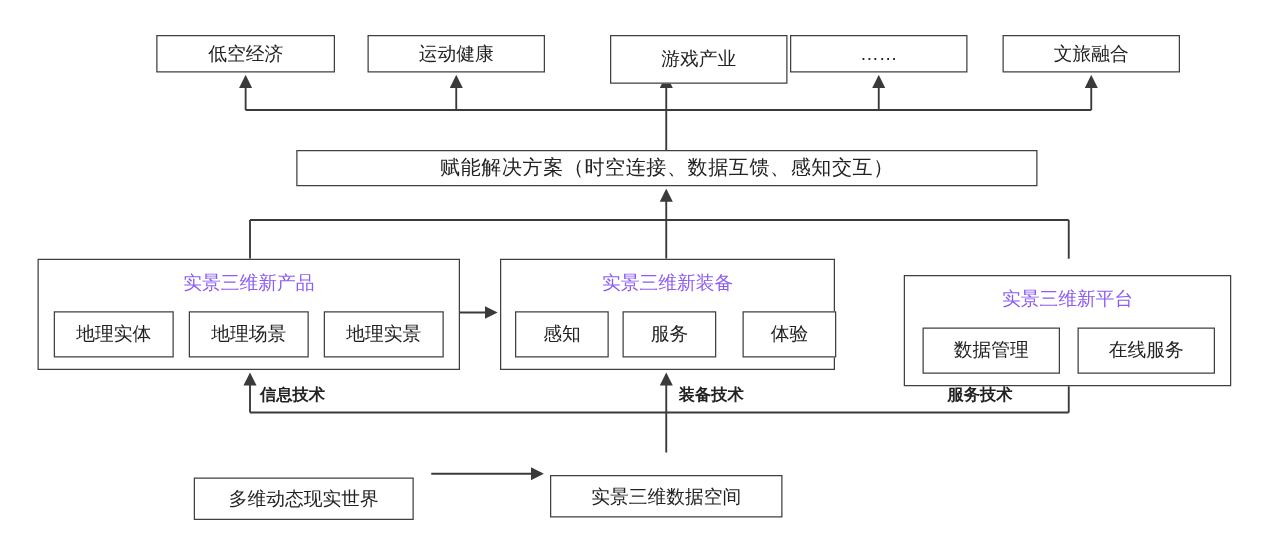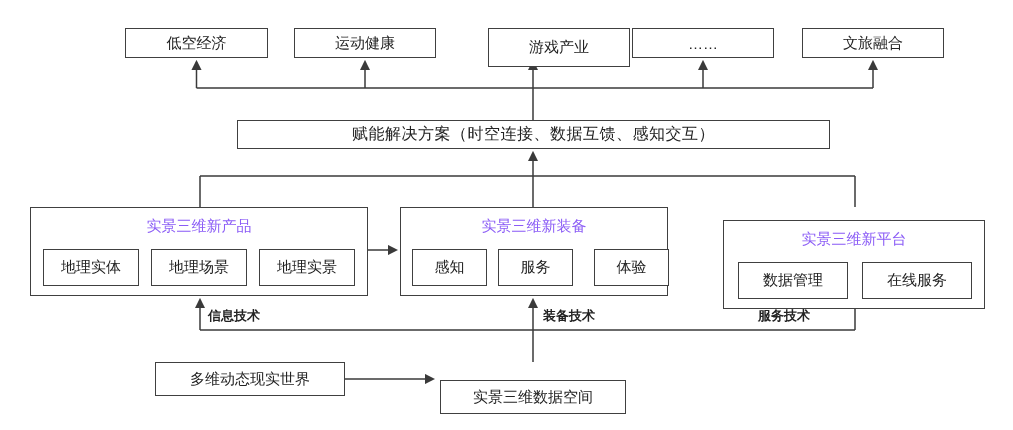--- a/index.html
+++ b/index.html
@@ -81,16 +81,16 @@
   <div class="group" style="left:723px;top:220px;width:262px;height:89px">
     <div class="group-title">实景三维新平台</div>
     <div class="box" style="left:14px;top:41px;width:110px;height:37px">数据管理</div>
     <div class="box" style="left:138px;top:41px;width:110px;height:37px">在线服务</div>
   </div>
 
   <div class="tech-label" style="left:208px;top:307px">信息技术</div>
   <div class="tech-label" style="left:543px;top:307px">装备技术</div>
   <div class="tech-label" style="left:758px;top:307px">服务技术</div>
 
-  <div class="box" style="left:155px;top:362px;width:190px;height:34px">多维动态现实世界</div>
+  <div class="box" style="left:155px;top:382px;width:176px;height:34px">多维动态现实世界</div>
   <div class="box" style="left:440px;top:380px;width:186px;height:34px">实景三维数据空间</div>
 
 </div>
 
 </body></html>

